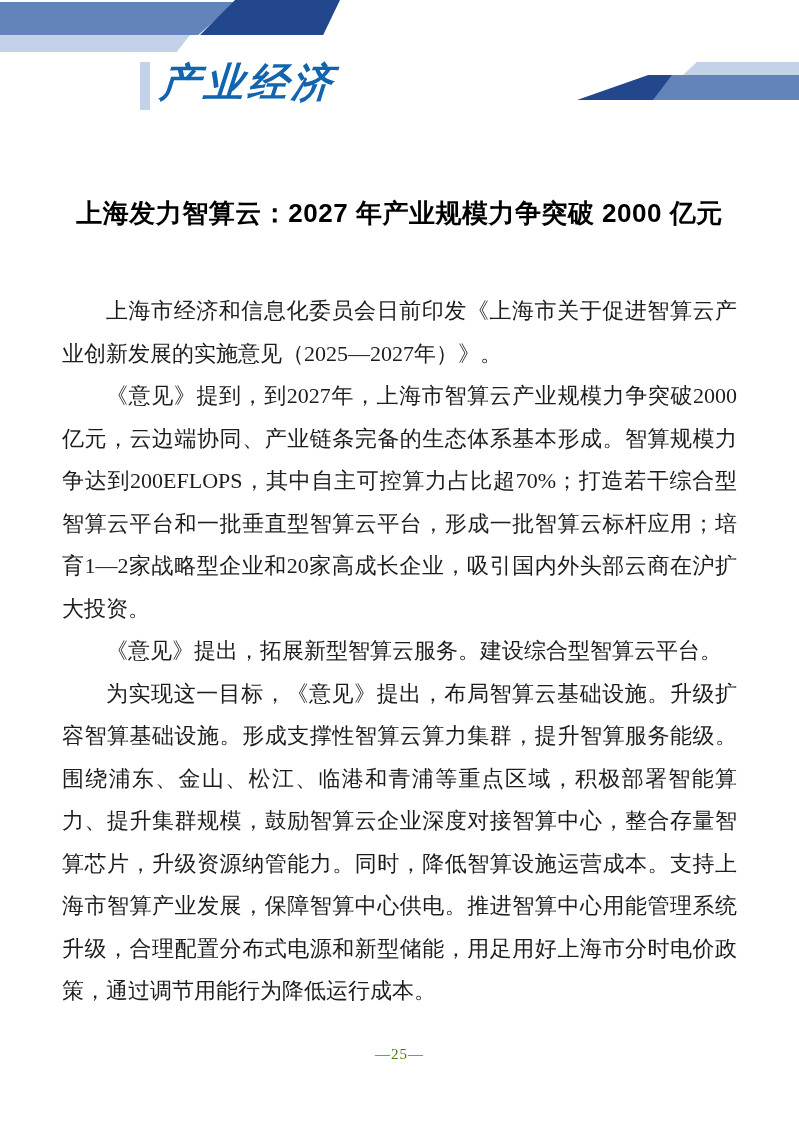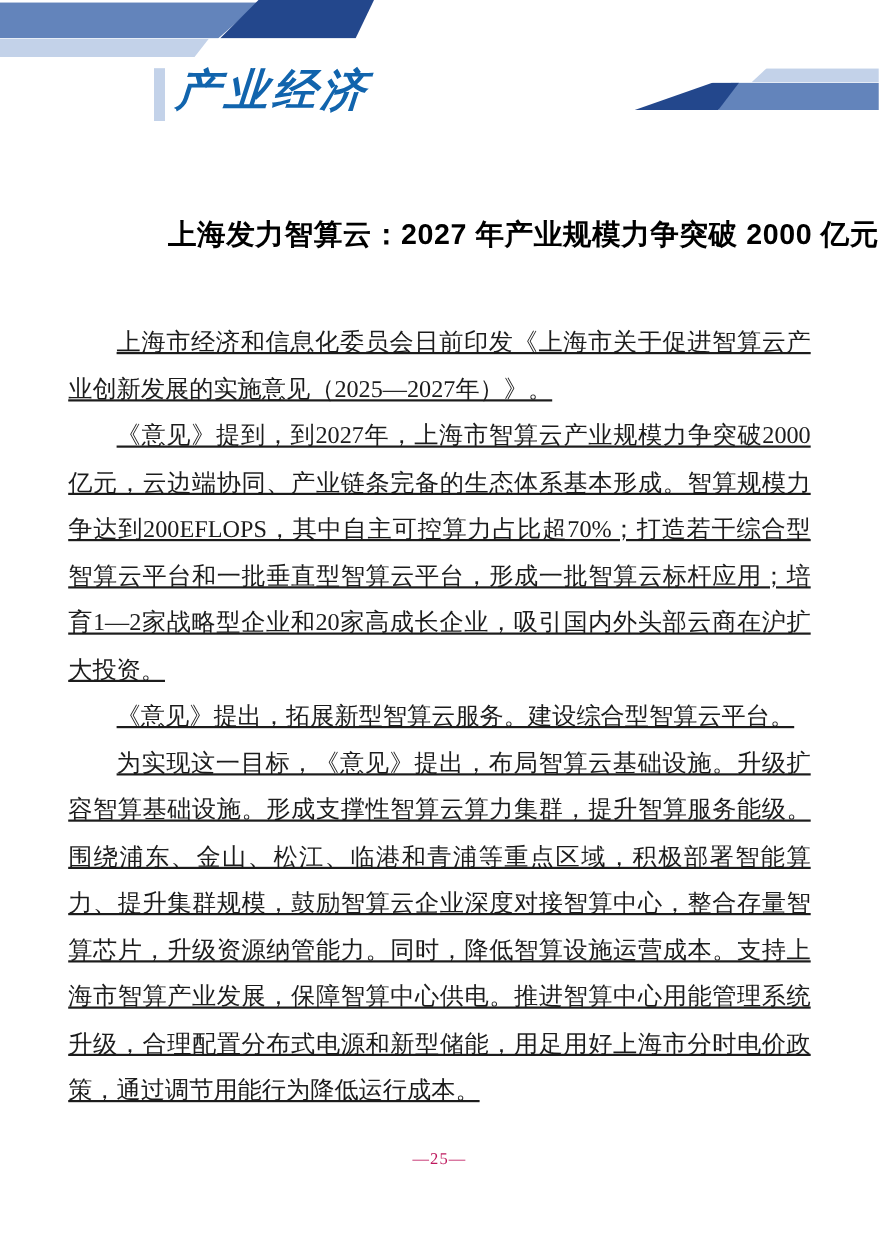--- a/index.html
+++ b/index.html
@@ -63,47 +63,46 @@
     line-height: 48px;
     letter-spacing: 4px;
     color: var(--script_blue);
     transform: skewX(-4deg);
     white-space: nowrap;
   }
   .article-title {
     position: absolute;
     left: 0; right: 0; top: 194px;
     margin: 0;
-    text-align: right;
+    text-align: center;
     font-family: "Liberation Sans", "DejaVu Sans", sans-serif;
     font-weight: 700;
     font-size: 26px;
     line-height: 38px;
     color: #000000;
     letter-spacing: 0.5px;
   }
   .article-body {
     position: absolute;
     left: 62px; right: 62px; top: 290px;
     color: #1c1c1c;
     font-size: 22px;
     line-height: 42.5px;
     text-align: justify;
   }
   .article-body p {
     margin: 0;
     text-indent: 2em;
-    text-decoration: underline;
   }
   .page-number {
     position: absolute;
     left: 0; right: 0; top: 1046px;
     text-align: center;
     font-size: 15px;
-    color: #be185d;
+    color: #4d7c0f;
     letter-spacing: 1px;
   }
 </style>
 </head>
 <body>
 
 <div class="page">
 
   <div class="decor decor-tl-medium"></div>
   <div class="decor decor-tl-dark"></div>

